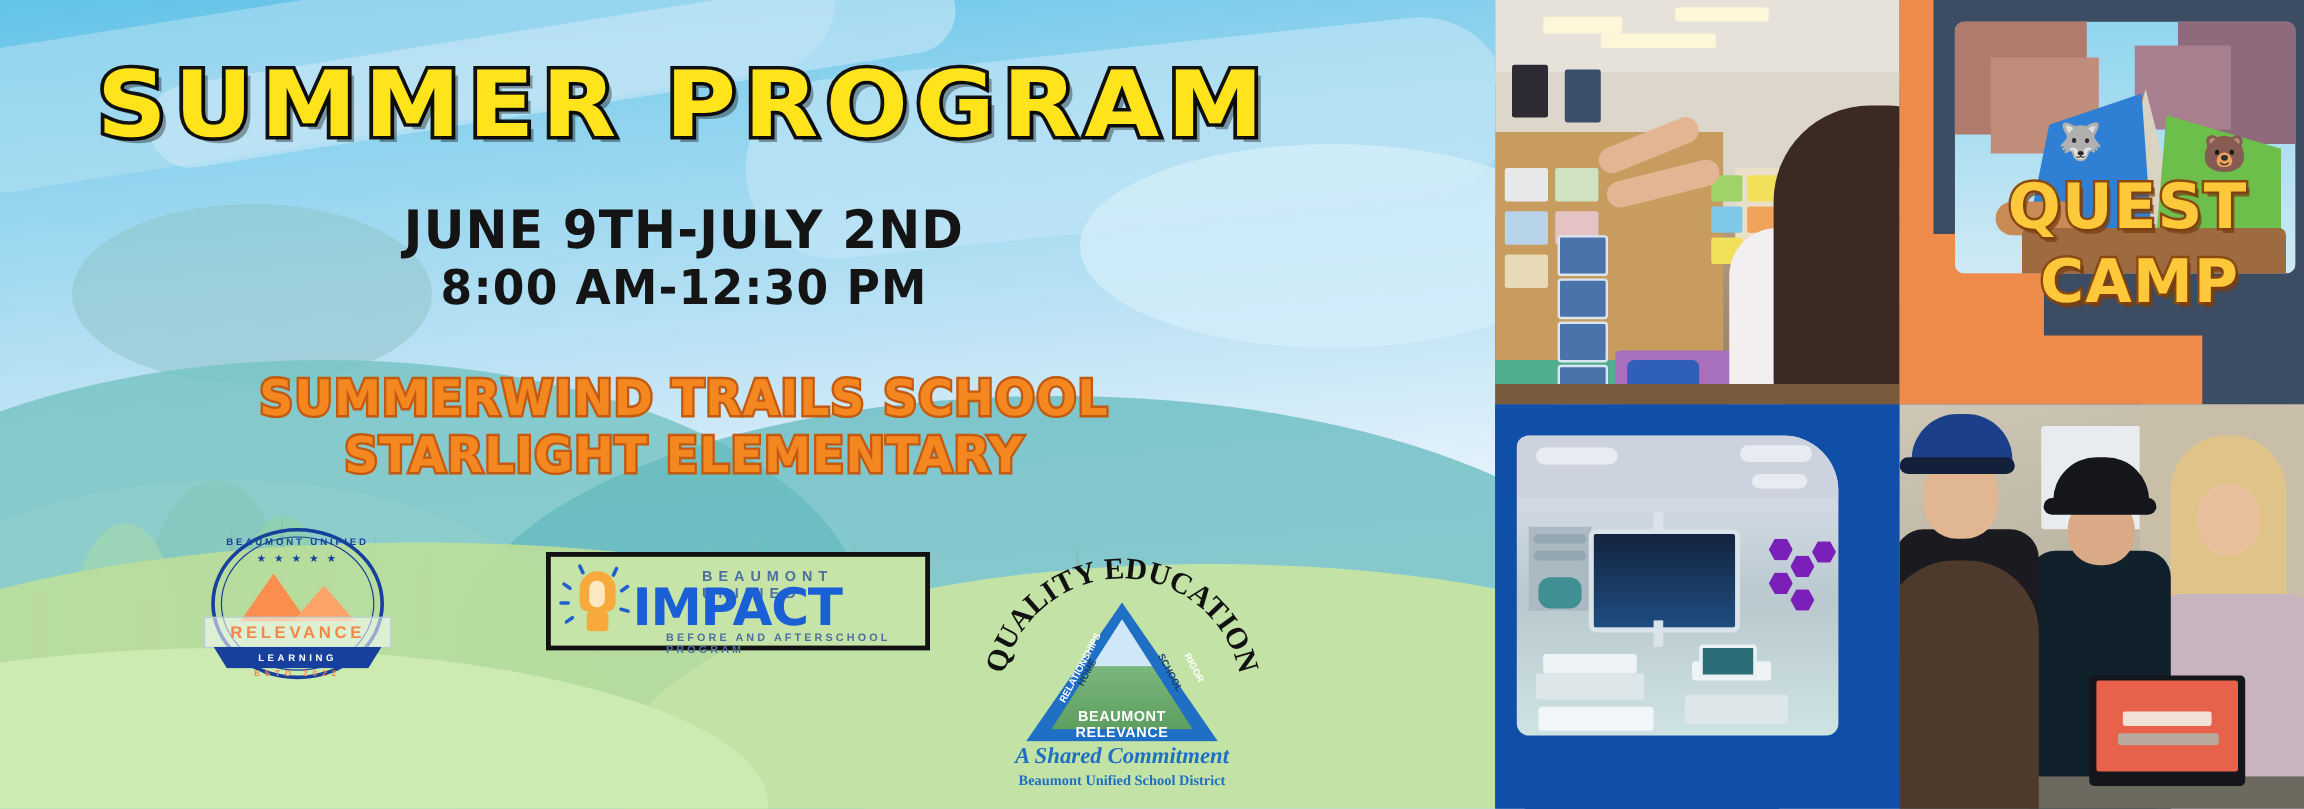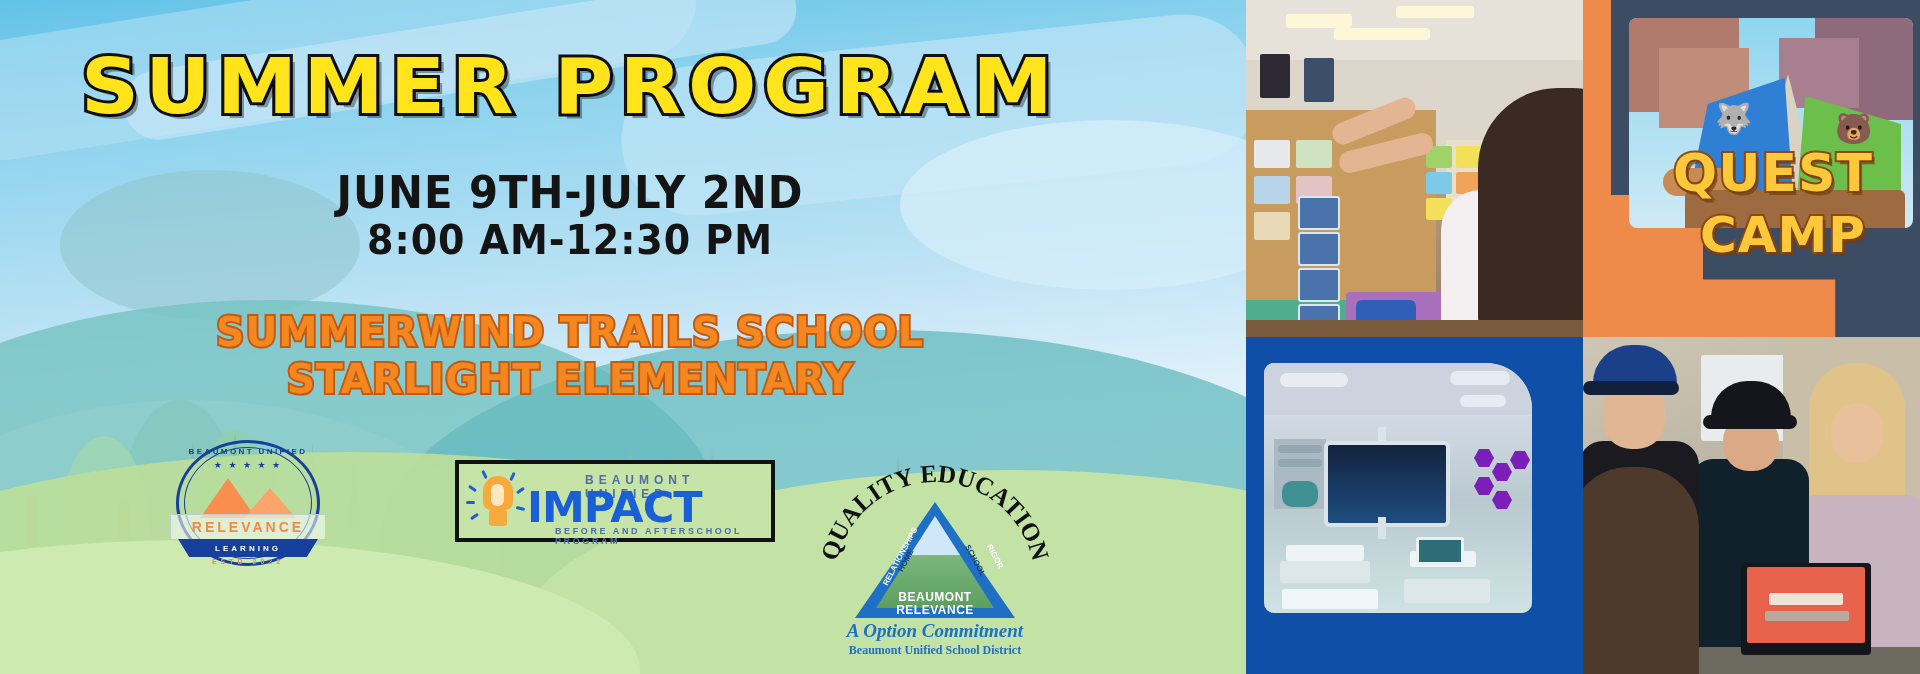--- a/index.html
+++ b/index.html
@@ -352,21 +352,21 @@
         </text>
       </svg>
       <div class="qe-tri"></div>
       <div class="qe-tri-in"></div>
       <div class="qe-word" style="left:48px;top:112px;transform:rotate(-62deg);">RELATIONSHIPS</div>
       <div class="qe-word" style="left:162px;top:112px;transform:rotate(62deg);">RIGOR</div>
       <div class="qe-word" style="left:74px;top:116px;transform:rotate(-62deg);color:#14406e;">HOME</div>
       <div class="qe-word" style="left:138px;top:116px;transform:rotate(62deg);color:#14406e;">SCHOOL</div>
       <div class="qe-community">BEAUMONT</div>
       <div class="qe-relevance">RELEVANCE</div>
-      <div class="qe-commit">A Option Commitment</div>
+      <div class="qe-commit">A Shared Commitment</div>
       <div class="qe-district">Beaumont Unified School District</div>
     </div>
   </div>
 
   <div class="photo-grid">
 
     <div class="cell c1">
       <div class="ceiling"></div>
       <div class="lightbar" style="left:40px;top:14px;width:66px;height:14px;"></div>
       <div class="lightbar" style="left:150px;top:6px;width:78px;height:12px;"></div>

